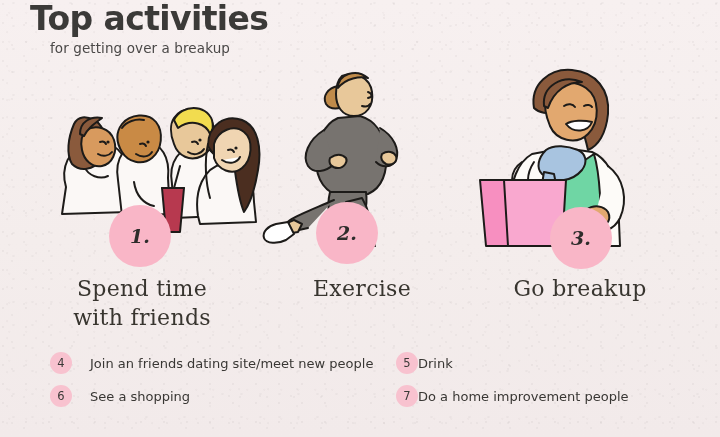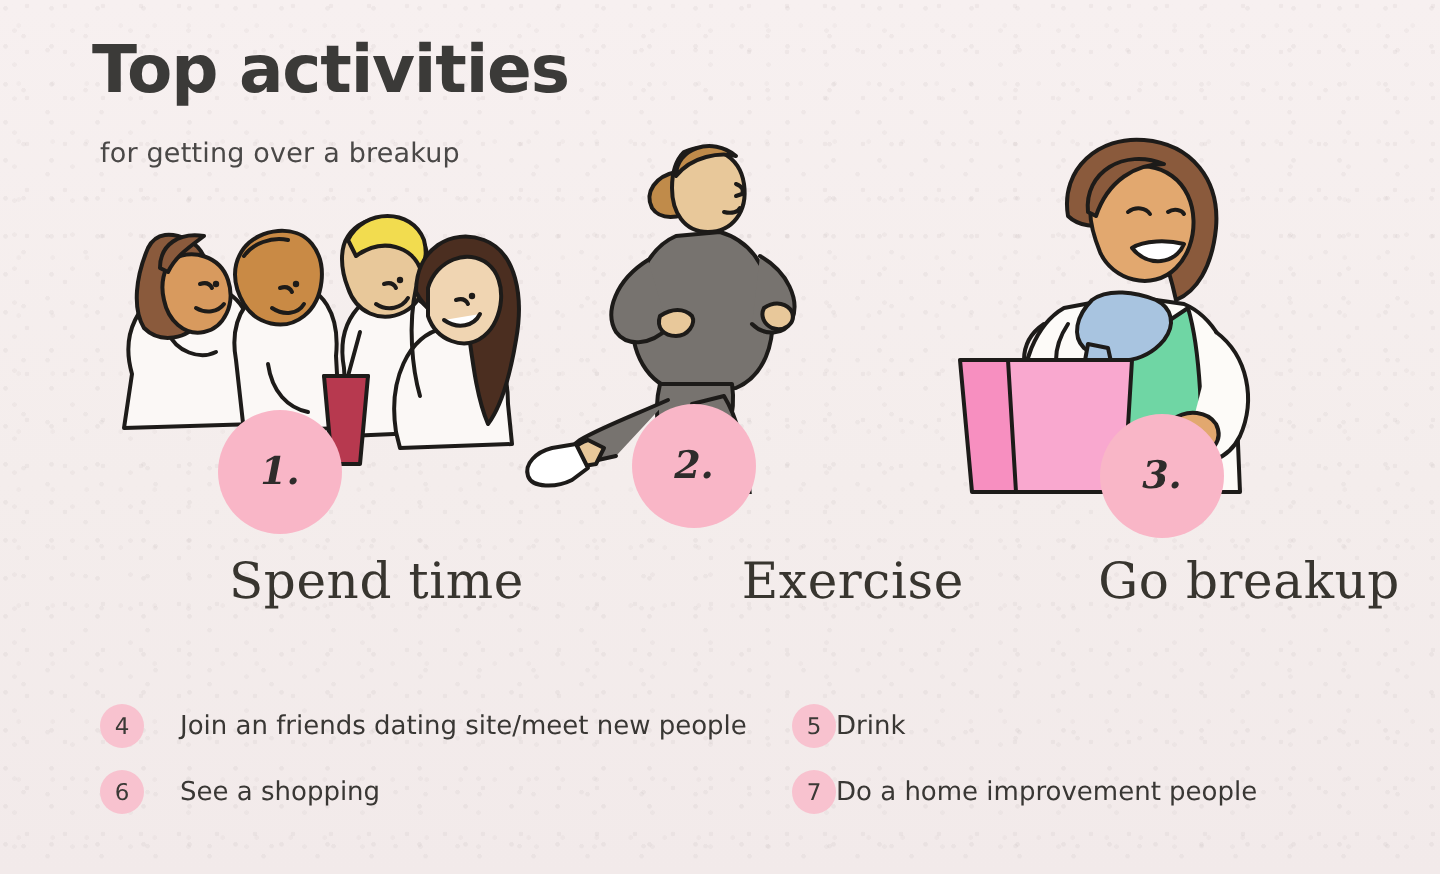--- a/index.html
+++ b/index.html
@@ -30,21 +30,21 @@
 
   
   .header { position: absolute; left: 30px; top: 2px; }
   .title {
     font-family: "DejaVu Sans", sans-serif;
     font-size: 33px;
     font-weight: 700;
     letter-spacing: -0.6px;
     color: #3b3a38;
     line-height: 1.05;
-    margin: 16px;
+    margin: 0;
   }
   .subtitle {
     font-family: "DejaVu Sans", sans-serif;
     font-size: 13.5px;
     font-weight: 400;
     color: #4a4847;
     margin: 3px 0 0 20px;
     letter-spacing: .1px;
   }
 
@@ -87,24 +87,24 @@
     color: #2e2c2b;
   }
   .bc-1 { left: 87px;  top: 143px; }
   .bc-2 { left: 74px;  top: 140px; }
   .bc-3 { left: 90px;  top: 145px; }
 
   .caption {
     position: absolute;
     top: 212px;
     width: 240px;
-    text-align: right;
+    text-align: center;
     font-family: "DejaVu Serif", serif;
     font-weight: 400;
-    font-size: 25px;
+    font-size: 22px;
     line-height: 1.32;
     color: #38352f;
     letter-spacing: .3px;
   }
   .caption span { display: block; }
 
   
   .list {
     position: absolute;
     left: 0; top: 352px;
@@ -199,20 +199,21 @@
             <path d="M152 126 L158 104" stroke-width="2"></path>
             <path d="M140 126 L162 126"></path>
           </g>
         </svg>
       </div>
       <div class="badge-circle bc-1">
         <span>1.</span>
       </div>
       <div class="caption">
         <span>Spend time</span>
+        <span>with friends</span>
       </div>
     </div>
 
     <div class="col col-2">
       <div class="art">
         <svg width="240" height="185" viewBox="0 0 240 185" xmlns="http://www.w3.org/2000/svg">
           <g stroke="#1d1b19" stroke-width="2" stroke-linecap="round" stroke-linejoin="round" fill="none">
 
             <path d="M96 24 C86 26 80 34 84 42 C88 48 98 48 104 42 Z" fill="#c08b4a"></path>
 

